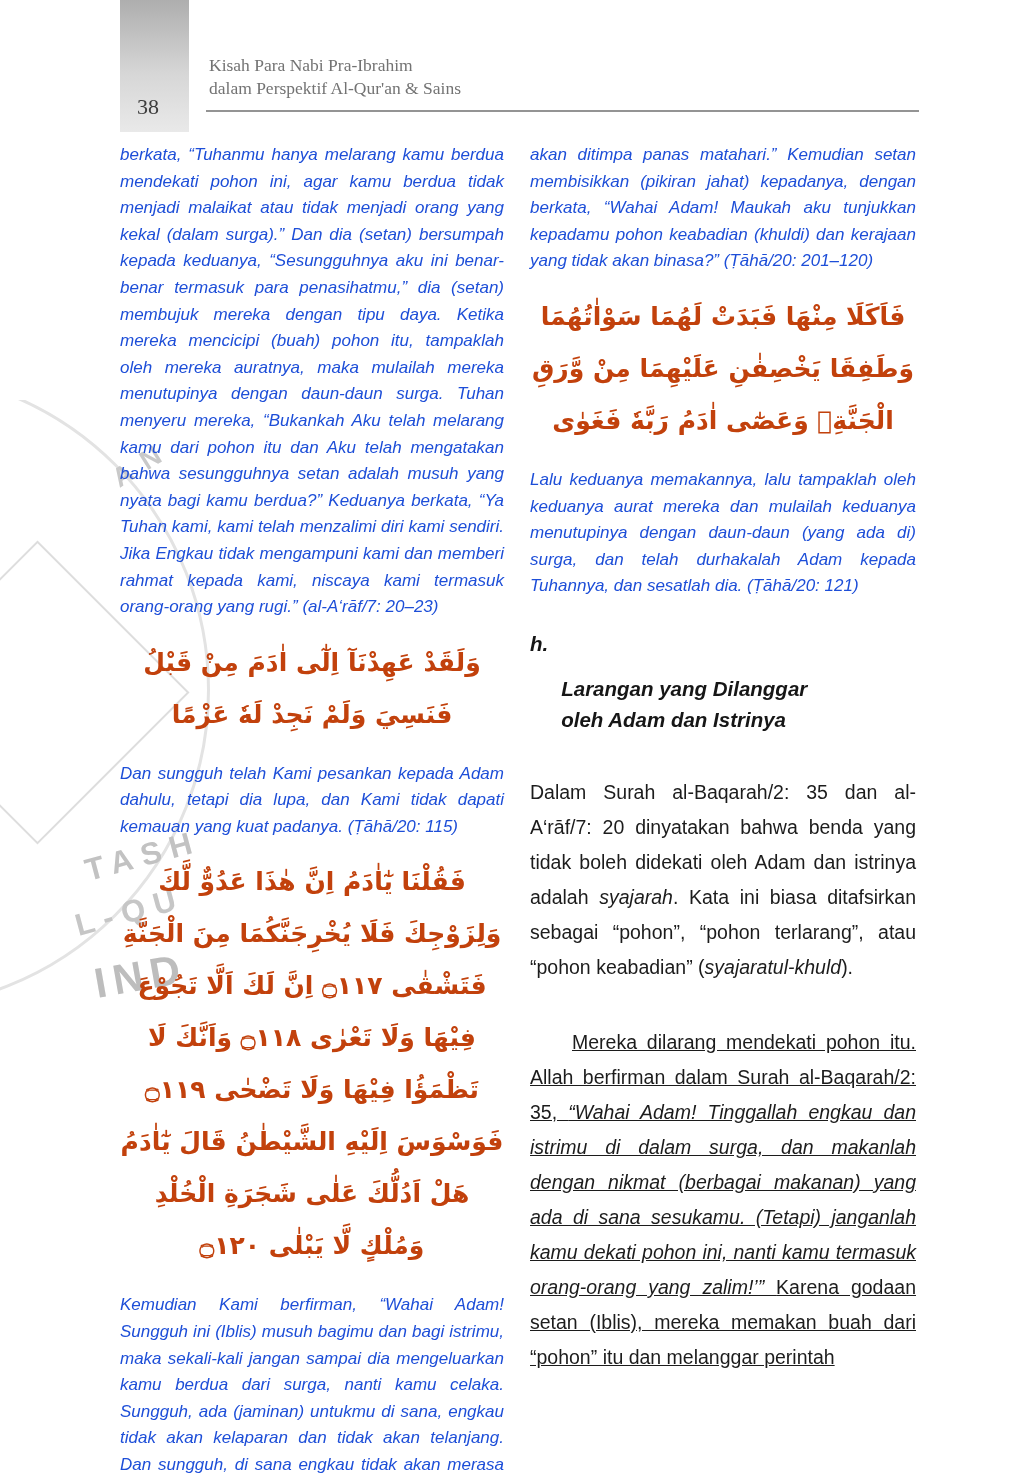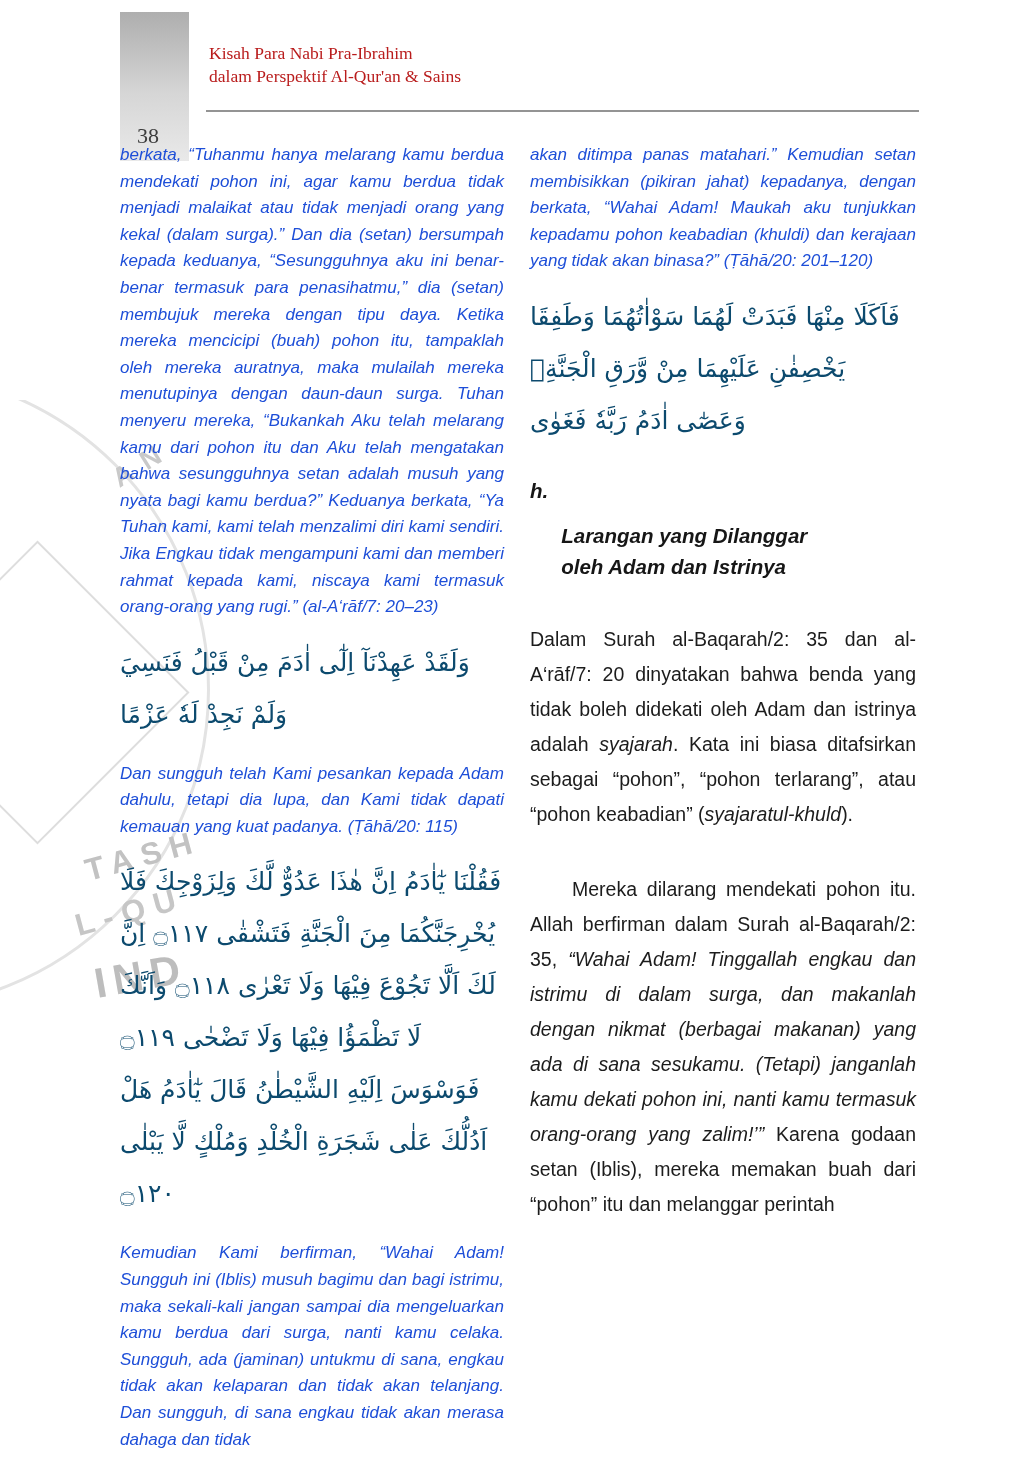--- a/index.html
+++ b/index.html
@@ -22,50 +22,50 @@
   .wm-diamond { position: absolute; left: -70px; top: 185px; width: 215px; height: 215px;
                 border: 2px solid #dddddd; transform: rotate(45deg); }
   .wm-frag { position: absolute; font-weight: bold; color: #c9c9c9;
              font-family: "Liberation Sans", sans-serif; white-space: nowrap; }
   .wm-f1 { left: 110px; top: 48px;  transform: rotate(-32deg); font-size: 27px; letter-spacing: 13px; }
   .wm-f2 { left: 84px;  top: 438px; transform: rotate(-15deg); font-size: 31px; letter-spacing: 9px; color: #c2c2c2; }
   .wm-f3 { left: 74px;  top: 494px; transform: rotate(-15deg); font-size: 31px; letter-spacing: 9px; color: #c6c6c6; }
   .wm-f4 { left: 94px;  top: 552px; transform: rotate(-10deg); font-size: 42px; letter-spacing: 7px; color: #bdbdbd; }
 
   
-  .header-tab { position: absolute; left: 120px; top: 12px; width: 69px; height: 149px;
+  .header-tab { position: absolute; left: 120px; top: 0; width: 69px; height: 132px;
                 background: linear-gradient(180deg, #aeaeae 0%, #d6d6d6 55%, #e9e9e9 100%); z-index: 1; }
   .page-number { position: absolute; left: 17px; bottom: 12px;
                  font-family: "Liberation Serif", serif; font-size: 22px; color: #3d3d3d; }
-  .running-header { position: absolute; left: 209px; top: 42px; z-index: 1;
+  .running-header { position: absolute; left: 209px; top: 54px; z-index: 1;
                     font-family: "Liberation Serif", serif; font-size: 17.5px;
-                    line-height: 23px; color: #b91c1c; }
+                    line-height: 23px; color: #737373; }
   .header-rule { position: absolute; left: 206px; top: 110px; width: 713px; height: 1.5px;
                  background: #949494; z-index: 1; }
 
   
   .col { position: absolute; top: 142px; z-index: 2; }
   .col-left  { left: 120px; width: 384px; }
   .col-right { left: 530px; width: 386px; }
 
   .trans { font-style: italic; font-size: 17px; line-height: 26.6px;
            text-align: justify; color: #1d4ed8; margin-bottom: 14px; }
 
   .arabic { direction: rtl; font-family: "DejaVu Sans", sans-serif;
-            font-size: 25px; line-height: 52px; text-align: left;
-            color: #0c4a6e; margin: 16px 0 20px; }
+            font-size: 25px; line-height: 52px; text-align: center;
+            color: #c2410c; margin: 16px 0 20px; font-weight: bold; }
 
   .heading { display: flex; gap: 13px; font-weight: bold; font-style: italic;
              font-size: 20.5px; line-height: 31px; color: #161616; margin: 28px 0 18px; }
   .heading .h-text { max-width: 272px; margin-top: 45px; }
 
   .body-text { font-size: 19.5px; line-height: 35px; text-align: justify;
                color: #1c1c1c; margin-bottom: 4px; margin-top: 40px; }
   .body-text .it { font-style: italic; }
-  .indent { text-indent: 42px; }
+  .indent { text-indent: 42px; text-decoration: underline; }
 </style>
 </head>
 <body>
 
 <div class="page">
 
   <div class="wm" aria-hidden="true">
     <div class="wm-ring"></div>
     <div class="wm-diamond"></div>
     <span class="wm-frag wm-f1">AN</span>
@@ -87,20 +87,21 @@
     <p class="trans">berkata, “Tuhanmu hanya melarang kamu berdua mendekati pohon ini, agar kamu berdua tidak menjadi malaikat atau tidak menjadi orang yang kekal (dalam surga).” Dan dia (setan) bersumpah kepada keduanya, “Sesungguhnya aku ini benar-benar termasuk para penasihatmu,” dia (setan) membujuk mereka dengan tipu daya. Ketika mereka mencicipi (buah) pohon itu, tampaklah oleh mereka auratnya, maka mulailah mereka menutupinya dengan daun-daun surga. Tuhan menyeru mereka, “Bukankah Aku telah melarang kamu dari pohon itu dan Aku telah mengatakan bahwa sesungguhnya setan adalah musuh yang nyata bagi kamu berdua?” Keduanya berkata, “Ya Tuhan kami, kami telah menzalimi diri kami sendiri. Jika Engkau tidak mengampuni kami dan memberi rahmat kepada kami, niscaya kami termasuk orang-orang yang rugi.” (al-A‘rāf/7: 20–23)</p>
     <div class="arabic" lang="ar" dir="rtl">وَلَقَدْ عَهِدْنَآ اِلٰٓى اٰدَمَ مِنْ قَبْلُ فَنَسِيَ وَلَمْ نَجِدْ لَهٗ عَزْمًا</div>
     <p class="trans">Dan sungguh telah Kami pesankan kepada Adam dahulu, tetapi dia lupa, dan Kami tidak dapati kemauan yang kuat padanya. (Ṭāhā/20: 115)</p>
     <div class="arabic" lang="ar" dir="rtl">فَقُلْنَا يٰٓاٰدَمُ اِنَّ هٰذَا عَدُوٌّ لَّكَ وَلِزَوْجِكَ فَلَا يُخْرِجَنَّكُمَا مِنَ الْجَنَّةِ فَتَشْقٰى ۝١١٧ اِنَّ لَكَ اَلَّا تَجُوْعَ فِيْهَا وَلَا تَعْرٰى ۝١١٨ وَاَنَّكَ لَا تَظْمَؤُا فِيْهَا وَلَا تَضْحٰى ۝١١٩ فَوَسْوَسَ اِلَيْهِ الشَّيْطٰنُ قَالَ يٰٓاٰدَمُ هَلْ اَدُلُّكَ عَلٰى شَجَرَةِ الْخُلْدِ وَمُلْكٍ لَّا يَبْلٰى ۝١٢٠</div>
     <p class="trans">Kemudian Kami berfirman, “Wahai Adam! Sungguh ini (Iblis) musuh bagimu dan bagi istrimu, maka sekali-kali jangan sampai dia mengeluarkan kamu berdua dari surga, nanti kamu celaka. Sungguh, ada (jaminan) untukmu di sana, engkau tidak akan kelaparan dan tidak akan telanjang. Dan sungguh, di sana engkau tidak akan merasa dahaga dan tidak</p>
   </div>
 
   <div class="col col-right">
     <p class="trans">akan ditimpa panas matahari.” Kemudian setan membisikkan (pikiran jahat) kepadanya, dengan berkata, “Wahai Adam! Maukah aku tunjukkan kepadamu pohon keabadian (khuldi) dan kerajaan yang tidak akan binasa?” (Ṭāhā/20: 201–120)</p>
     <div class="arabic" lang="ar" dir="rtl">فَاَكَلَا مِنْهَا فَبَدَتْ لَهُمَا سَوْاٰتُهُمَا وَطَفِقَا يَخْصِفٰنِ عَلَيْهِمَا مِنْ وَّرَقِ الْجَنَّةِۚ وَعَصٰٓى اٰدَمُ رَبَّهٗ فَغَوٰى</div>
+    <p class="trans">Lalu keduanya memakannya, lalu tampaklah oleh keduanya aurat mereka dan mulailah keduanya menutupinya dengan daun-daun (yang ada di) surga, dan telah durhakalah Adam kepada Tuhannya, dan sesatlah dia. (Ṭāhā/20: 121)</p>
 
     <div class="heading">
       <span class="h-letter">h.</span>
       <span class="h-text">Larangan yang Dilanggar oleh Adam dan Istrinya</span>
     </div>
 
     <p class="body-text"><span>Dalam Surah al-Baqarah/2: 35 dan al-A‘rāf/7: 20 dinyatakan bahwa benda yang tidak boleh didekati oleh Adam dan istrinya adalah </span><span class="it">syajarah</span><span>. Kata ini biasa ditafsirkan sebagai “pohon”, “pohon terlarang”, atau “pohon keabadian” (</span><span class="it">syajaratul-khuld</span><span>).</span></p>
 
     <p class="body-text indent"><span>Mereka dilarang mendekati pohon itu. Allah berfirman dalam Surah al-Baqarah/2: 35, </span><span class="it">“Wahai Adam! Tinggallah engkau dan istrimu di dalam surga, dan makanlah dengan nikmat (berbagai makanan) yang ada di sana sesukamu. (Tetapi) janganlah kamu dekati pohon ini, nanti kamu termasuk orang-orang yang zalim!’” </span><span>Karena godaan setan (Iblis), mereka memakan buah dari “pohon” itu dan melanggar perintah</span></p>
   </div>

